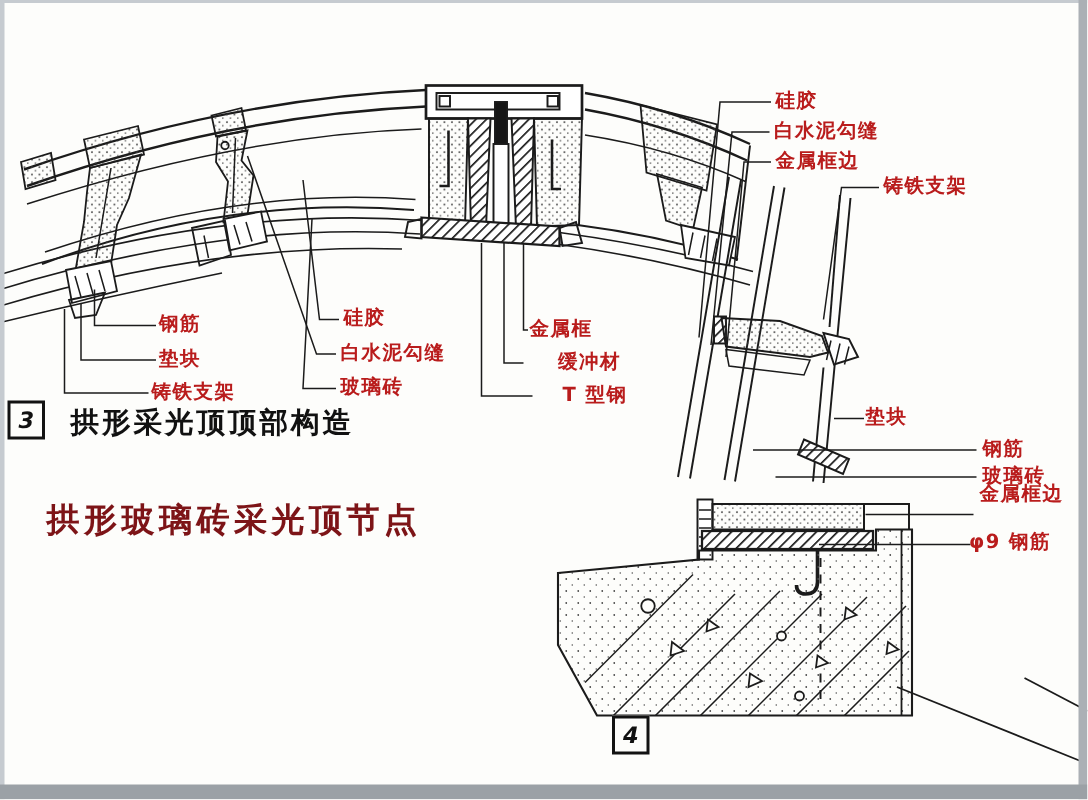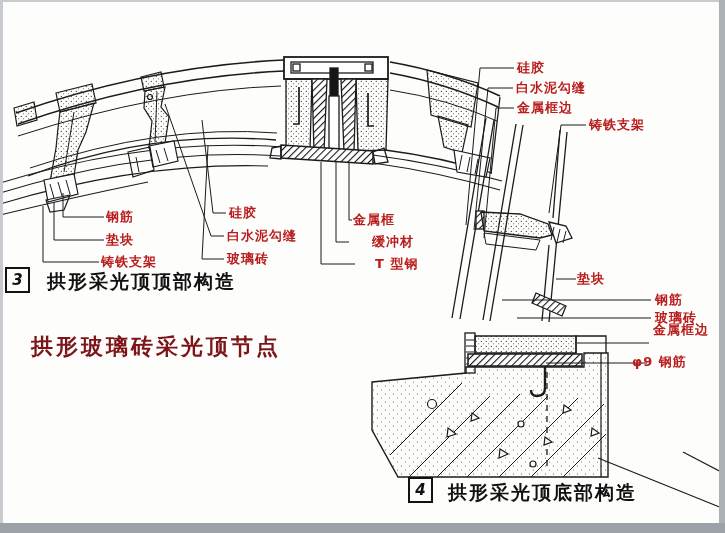--- a/index.html
+++ b/index.html
@@ -203,22 +203,21 @@
   <div class="bigtitle" style="color:#7d1417">拱形玻璃砖采光顶节点</div>
 
   <div class="lbl" style="left:517px;top:61px">硅胶</div>
   <div class="lbl" style="left:516px;top:81px">白水泥勾缝</div>
   <div class="lbl" style="left:517px;top:101px">金属框边</div>
   <div class="lbl" style="left:589px;top:118px">铸铁支架</div>
   <div class="lbl" style="left:577px;top:272px">垫块</div>
   <div class="lbl" style="left:655px;top:293px">钢筋</div>
   <div class="lbl" style="left:655px;top:311px">玻璃砖</div>
   <div class="lbl" style="left:653px;top:323px">金属框边</div>
-  <div class="lbl" style="left:632px;top:355px">φ9 钢筋</div>
+  <div class="lbl" style="left:646px;top:355px">φ9 钢筋</div>
 
   <div class="numbox" style="left:408px;top:477px">4</div>
-  <div class="cap" style="left:448px;top:480px">拱形采光顶底部构造</div>
 
   <div class="frame top"></div>
   <div class="frame left"></div>
   <div class="frame right"></div>
   <div class="frame bottom"></div>
 </div>
 
 </body></html>

